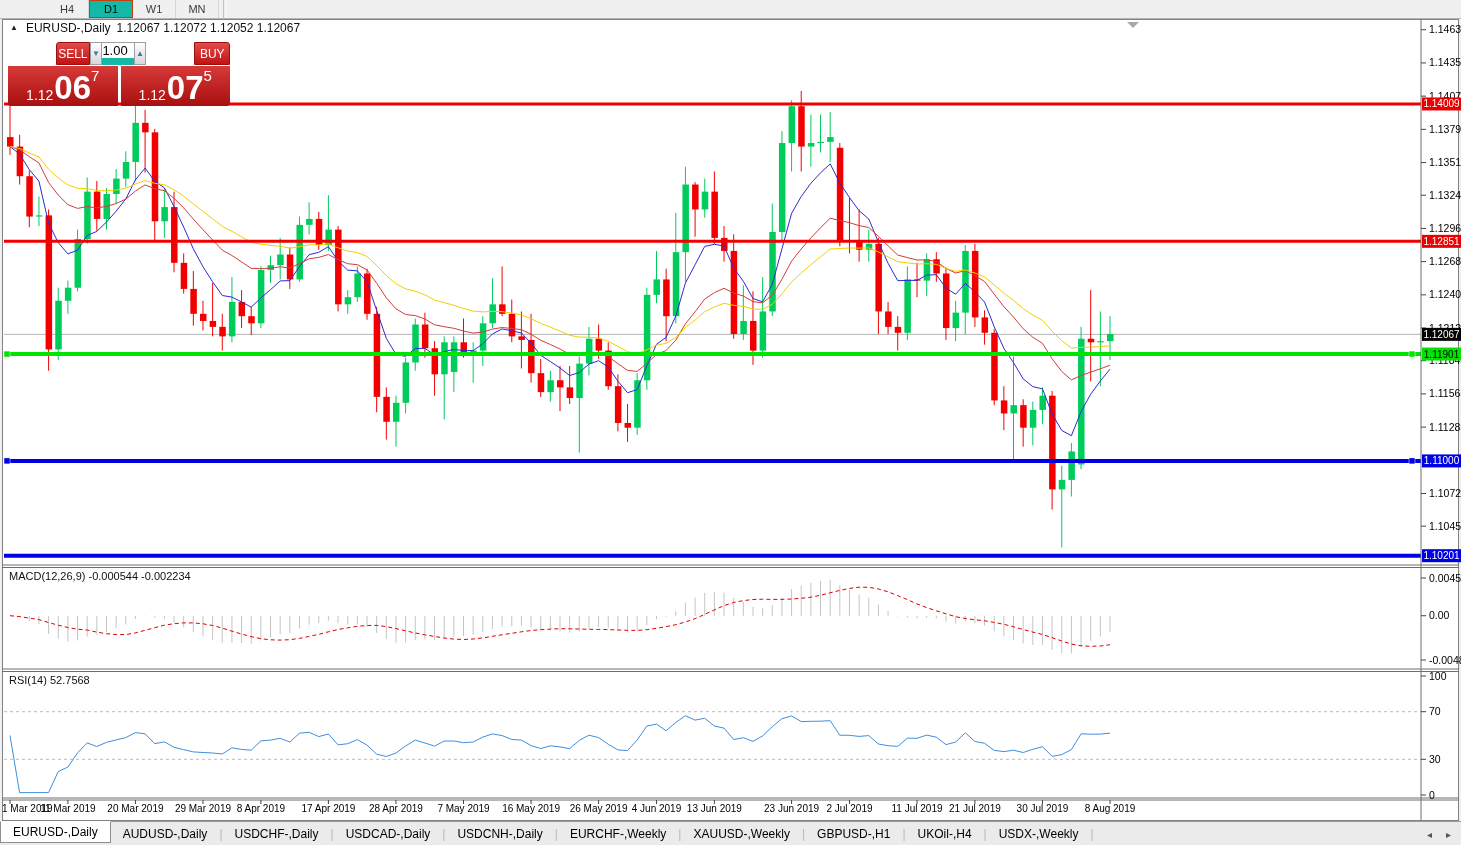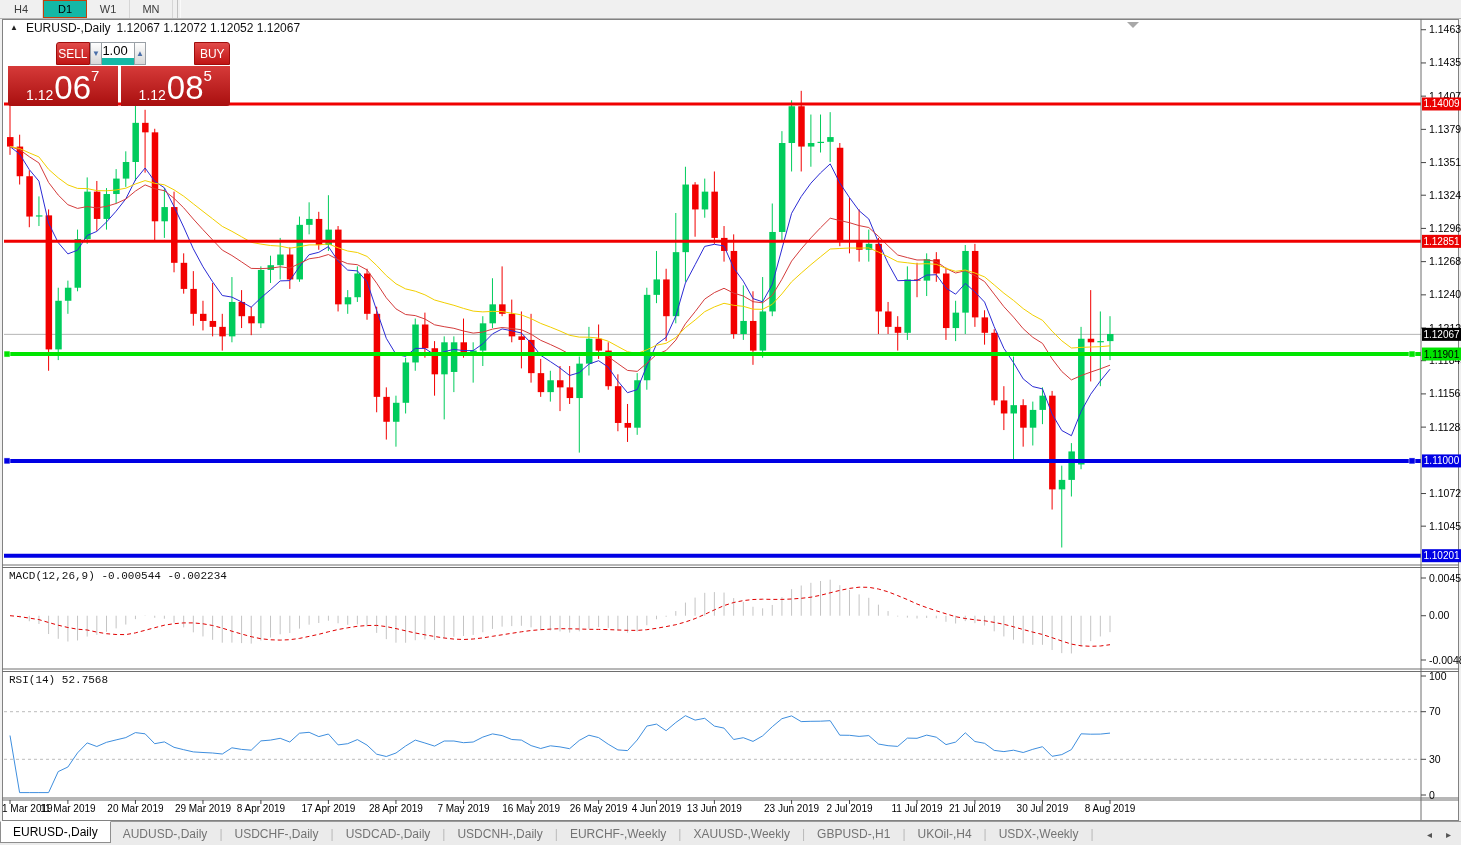--- a/index.html
+++ b/index.html
@@ -14,57 +14,57 @@
   .toolbar-groove{width:2px;border-left:1px solid #c2c2c2;border-right:1px solid #fafafa;margin-left:4px;}
   
   #chart-window{position:absolute;left:2px;top:19px;width:1457px;height:802px;background:#fff;
                 border:1px solid #828282;box-sizing:border-box;z-index:1;}
   svg#canvas{position:absolute;left:0;top:0;z-index:2;}
   
   .ohlc-line{position:absolute;left:10px;top:21px;z-index:6;font-size:12px;color:#111;
              display:flex;align-items:center;gap:6px;white-space:nowrap;}
   .collapse-tri{font-size:8px;line-height:1;color:#222;margin-right:2px;}
   
-  .ind-label{position:absolute;z-index:6;font-size:11px;color:#111;white-space:nowrap;font-family:Liberation Mono, monospace;}
+  .ind-label{position:absolute;z-index:6;font-size:11px;color:#111;white-space:nowrap;}
   
   .trade-panel{position:absolute;left:8px;top:42px;width:222px;z-index:7;border-radius:3px;}
   .tp-top{display:flex;height:23px;}
   .tp-btn{color:#fff;font-size:12px;display:flex;align-items:center;justify-content:center;
           background:linear-gradient(#e14b4a,#c01414);border:1px solid #a00d0d;cursor:pointer;margin-left:48px;}
   .tp-sell{width:50px;border-radius:3px 0 0 0;}
   .tp-buy{width:53px;border-radius:0 3px 0 0;}
   .tp-spin{width:17px;background:linear-gradient(#fefefe,#d7d7d7);border:1px solid #9aa0a6;
            display:flex;align-items:center;justify-content:center;font-size:8px;color:#4a6fa8;cursor:pointer;}
   .tp-vol{flex:1;background:#fff;border-top:1px solid #9aa0a6;border-bottom:7px solid #14b8a6;
           font-size:13px;color:#000;display:flex;align-items:center;justify-content:flex-end;padding-right:6px;}
   .tp-prices{display:flex;gap:3px;margin-top:1px;height:40px;}
   .tp-price{flex:1;background:linear-gradient(#d63a39,#a90f0f);color:#fff;display:flex;
             align-items:flex-end;justify-content:center;padding-bottom:3px;cursor:pointer;}
   .tp-price .pfx{font-size:14px;font-weight:normal;margin-right:1px;line-height:1.1;}
-  .tp-price .big{font-size:33px;line-height:0.9;font-weight:400;}
+  .tp-price .big{font-size:33px;line-height:0.9;font-weight:700;}
   .tp-price .sup{font-size:15px;line-height:1;align-self:flex-start;margin-top:2px;}
   .tp-price-left{border-radius:0 0 0 3px;}
   .tp-price-right{border-radius:0 0 3px 0;}
   
   .tabbar{position:absolute;left:0;top:821px;width:1461px;height:24px;background:#ebebeb;
           border-top:1px solid #9a9a9a;display:flex;align-items:stretch;z-index:5;font-size:12px;}
-  .tab{display:flex;align-items:center;padding:0 12px;color:#737373;cursor:pointer;white-space:nowrap;}
+  .tab{display:flex;align-items:center;padding:0 12px;color:#000000;cursor:pointer;white-space:nowrap;}
   .tab.active{background:#fff;color:#000;border:1px solid #8e8e8e;border-top:1px solid #fff;
               margin-top:-1px;height:22px;box-sizing:border-box;}
   .tab-sep{display:flex;align-items:center;color:#b9b9b9;font-size:12px;}
   .tab-nav{margin-left:auto;display:flex;align-items:center;gap:14px;padding-right:10px;color:#555;font-size:10px;}
   .tab-nav span{cursor:pointer;}
 </style>
 </head>
 <body>
 
 <div id="app">
 
   <div class="toolbar">
-    <div id="tf-buttons" style="display:flex;">
+    <div id="tf-buttons" style="display:flex;padding-left:46px;">
         <div class="tf-btn">H4</div>
         <div class="tf-btn active">D1</div>
         <div class="tf-btn">W1</div>
         <div class="tf-btn">MN</div>
       </div>
     <div class="toolbar-groove"></div>
   </div>
 
   <div id="chart-window"></div>
 
@@ -590,21 +590,21 @@
       <div class="tp-btn tp-buy">BUY</div>
     </div>
     <div class="tp-prices">
       <div class="tp-price tp-price-left">
         <span class="pfx">1.12</span>
         <span class="big">06</span>
         <span class="sup">7</span>
       </div>
       <div class="tp-price tp-price-right">
         <span class="pfx">1.12</span>
-        <span class="big">08</span>
+        <span class="big">07</span>
         <span class="sup">5</span>
       </div>
     </div>
   </div>
 
   <div class="ind-label" style="left:9px;top:570px;">
     <span>MACD(12,26,9)</span>
     <span>-0.000544 -0.002234</span>
   </div>
   <div class="ind-label" style="left:9px;top:674px;text-align:right;">

